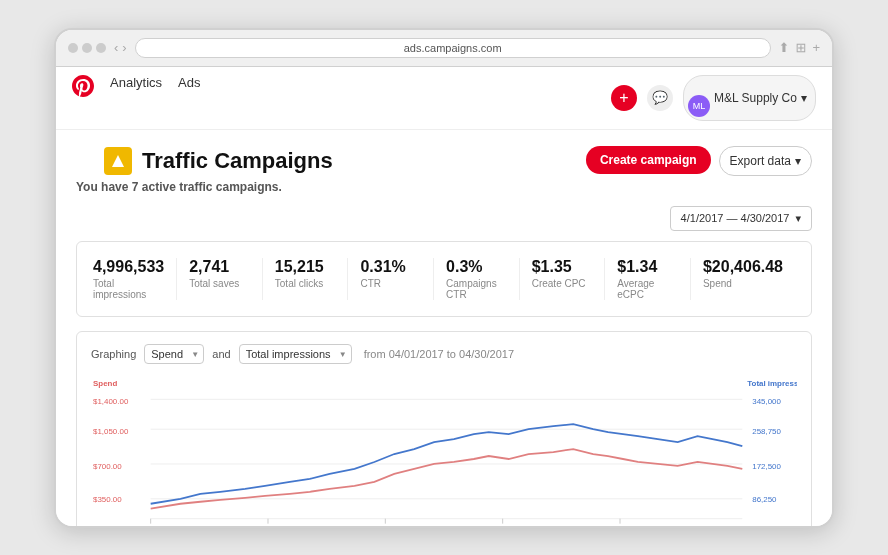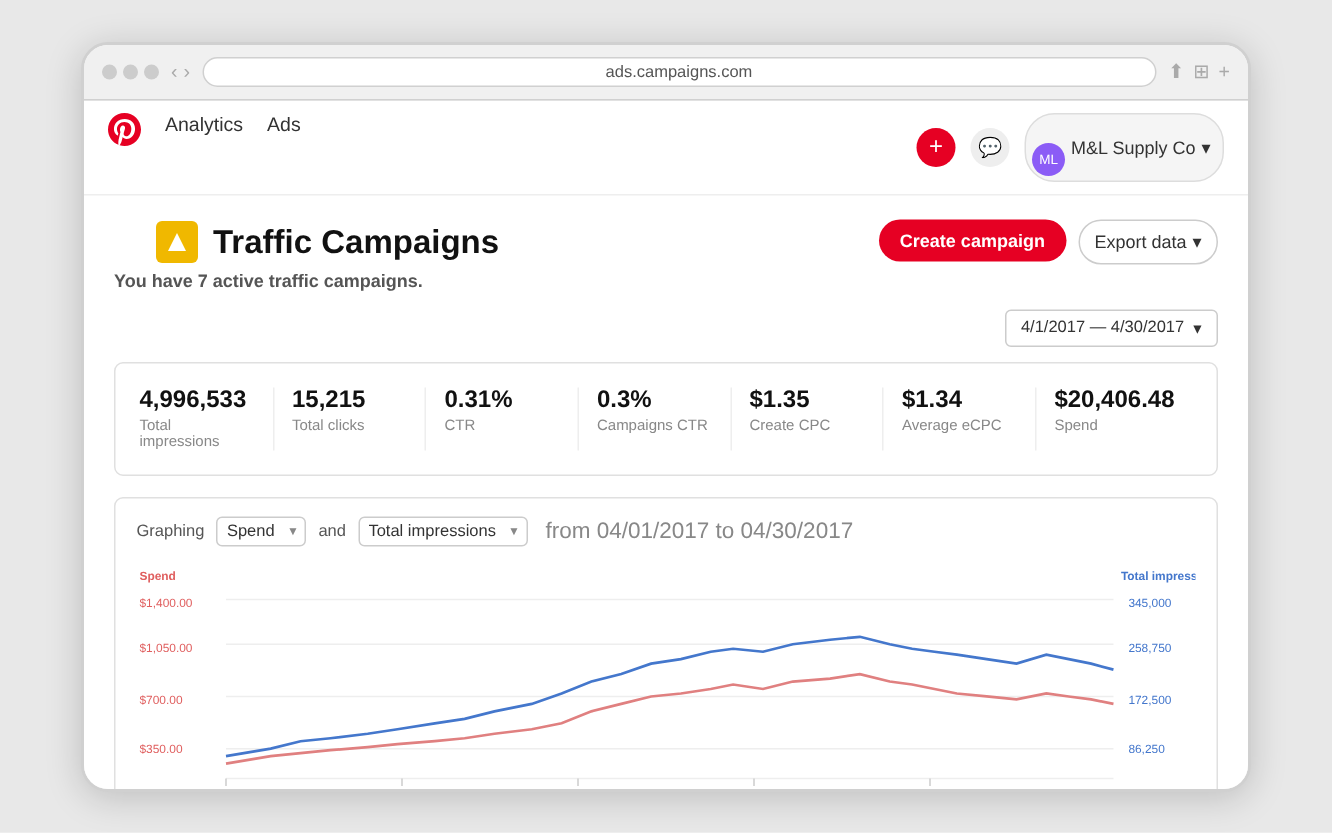--- a/index.html
+++ b/index.html
@@ -186,21 +186,21 @@
       border: 1px solid #ccc; border-radius: 4px; padding: 3px 20px 3px 6px;
       font-size: 11px; color: #333; background: #fff; appearance: none;
       position: relative; cursor: pointer;
     }
     .select-wrapper {
       position: relative; display: inline-block;
     }
     .select-wrapper::after {
       content: '▼'; font-size: 8px; position: absolute; right: 5px; top: 50%; transform: translateY(-50%); pointer-events: none; color: #888;
     }
-    .chart-date-range { font-size: 15px; color: #888; margin-left: 4px; }
+    .chart-date-range { font-size: 11px; color: #888; margin-left: 4px; }
     
     .chart-svg-wrapper {
       position: relative; width: 100%;
     }
   </style>
 </head>
 <body>
 
 <div class="device">
 
@@ -272,20 +272,24 @@
           <span>4/1/2017 — 4/30/2017</span>
           <span>▾</span>
         </button>
       </div>
 
       <div class="stats-card">
         <div class="stats-row" id="stats-row">
         <div class="stat-item">
       <span class="stat-value">4,996,533</span>
       <span class="stat-label">Total impressions</span>
+    </div>
+            <div class="stat-item">
+      <span class="stat-value">2,741</span>
+      <span class="stat-label">Total saves</span>
     </div>
             <div class="stat-item">
       <span class="stat-value">15,215</span>
       <span class="stat-label">Total clicks</span>
     </div>
             <div class="stat-item">
       <span class="stat-value">0.31%</span>
       <span class="stat-label">CTR</span>
     </div>
             <div class="stat-item">

